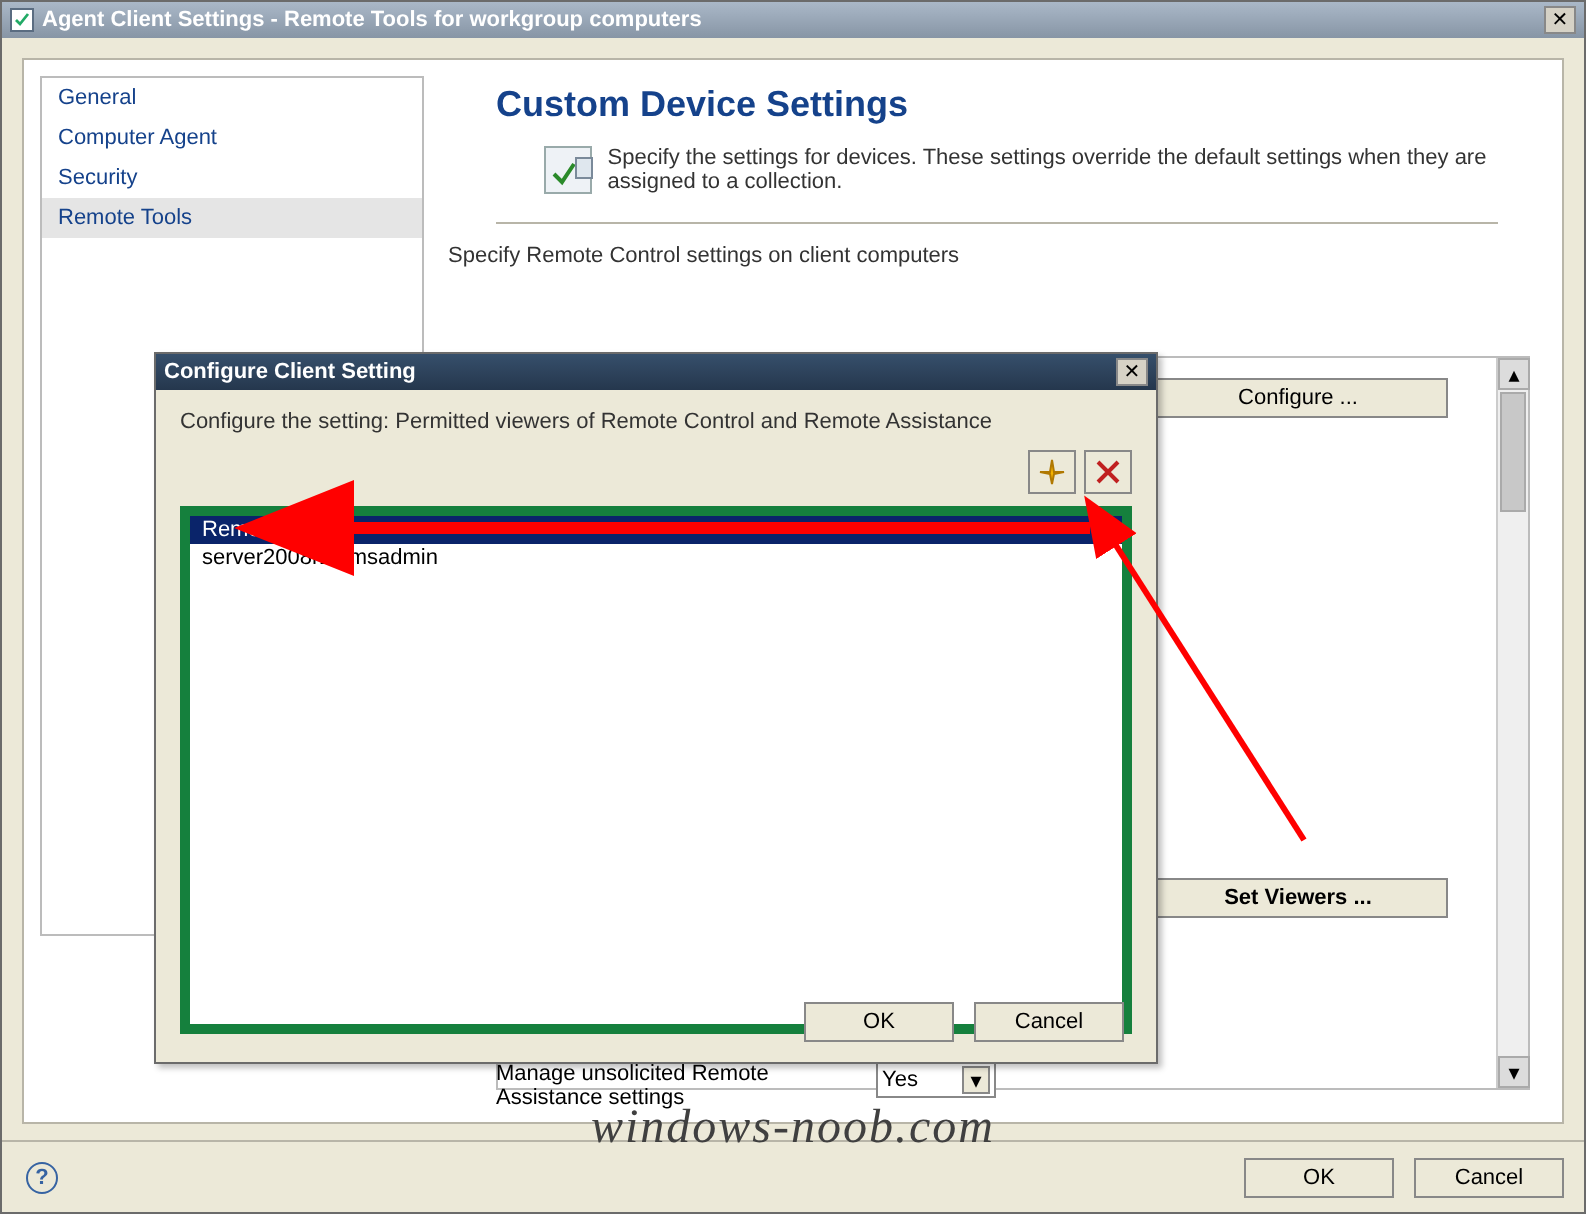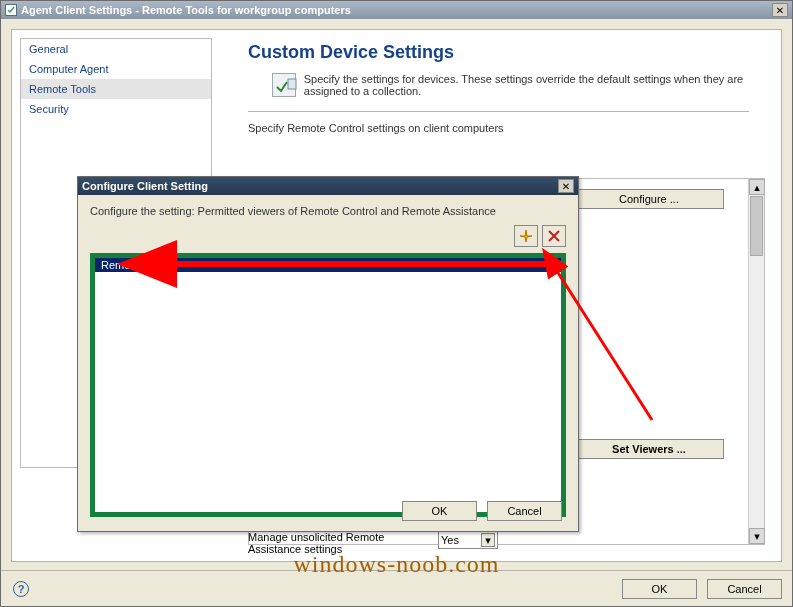--- a/index.html
+++ b/index.html
@@ -19,21 +19,21 @@
   .sidebar .item { padding: 4px 8px; color: #15428b; cursor: default; }
   .sidebar .item.selected { background: #e5e5e5; }
 
   .content { position: absolute; left: 212px; top: 8px; right: 8px; bottom: 8px; }
   .page-title { color: #15428b; font-size: 18px; font-weight: 600; margin: 4px 0 10px 24px; }
   .desc-row { display: flex; align-items: flex-end; margin-left: 24px; padding-left: 24px; }
   .desc-row .badge { width: 28px; height: 24px; border: 1px solid #9aa; background: #eef2f6; margin-right: 8px; position: relative; }
   .desc-row .badge svg { position:absolute; left:2px; top:2px; }
   .desc-row .text { color: #333; }
   .hr { border-top: 1px solid #b8b5a8; margin: 14px 24px 10px 24px; }
-  .section-label { margin-left: 24px; color: #333; }
+  .section-label { color: #333; }
 
   .scroll-pane { position: absolute; left: 24px; right: 8px; top: 140px; bottom: 8px; border: 1px solid #bcbcbc; background: #fff; }
   .scroll-pane .scrollbar { position: absolute; right: 0; top: 0; bottom: 0; width: 16px; background: #efefef; border-left: 1px solid #ccc; }
   .scroll-pane .scrollbar .arrow { width:16px;height:16px; background:#dcdcdc; border:1px solid #aaa; position:absolute; display:flex;align-items:center;justify-content:center; }
   .scroll-pane .scrollbar .arrow.up{top:0;}
   .scroll-pane .scrollbar .arrow.down{bottom:0;}
   .scroll-pane .scrollbar .thumb{position:absolute; top:17px; height:60px; left:1px; right:1px; background:#c8c8c8; border:1px solid #aaa;}
 
   .btn { background: #ece9d8; border: 1px solid #888; padding: 3px 10px; min-width: 75px; text-align: center; display: inline-block; }
   .btn-wide { width: 150px; }
@@ -59,21 +59,21 @@
   .toolbar-row { display:flex; justify-content:flex-end; gap:4px; padding: 4px 12px; }
   .icon-btn { width:24px; height:22px; border:1px solid #888; background:#ece9d8; display:flex; align-items:center; justify-content:center; }
   .list { margin: 2px 12px 0 12px; height: 264px; border:5px solid #15803d; background:#fff; overflow:hidden; }
   .list .row { padding: 1px 6px; }
   .list .row.selected { background:#0a246a; color:#fff; }
   .inner-buttons { position:absolute; right:16px; bottom:10px; display:flex; gap:10px; }
 
   
   .anno { position:absolute; pointer-events:none; }
 
-  .watermark { position:absolute; left:0; right:0; bottom:28px; text-align:center; color:#a16207; font-size:24px; font-family: Georgia, serif; letter-spacing:1px; pointer-events:none;}
+  .watermark { position:absolute; left:0; right:0; bottom:28px; text-align:center; color:#404040; font-size:24px; font-family: Georgia, serif; letter-spacing:1px; pointer-events:none;font-style:italic;}
 </style>
 </head>
 <body>
 
 <div class="outer-dialog">
 
   <div class="titlebar">
     <span class="icon">
       <svg viewBox="0 0 8 8">
           <path d="M1 4 L3 6 L7 1" stroke="#2a6" stroke-width="1.4" fill="none"></path>
@@ -81,22 +81,22 @@
     </span>
     <span class="title">Agent Client Settings - Remote Tools for workgroup computers</span>
     <span class="close">✕</span>
   </div>
 
   <div class="frame">
 
     <div class="sidebar">
       <div class="item">General</div>
       <div class="item">Computer Agent</div>
+      <div class="item">Security</div>
       <div class="item selected">Remote Tools</div>
-      <div class="item">Security</div>
     </div>
 
     <div class="content">
       <div class="page-title">Custom Device Settings</div>
       <div class="desc-row">
         <div class="badge">
           <svg width="24" height="20">
               <path d="M2 11 L6 15 L12 6" stroke="#2a8a2a" stroke-width="2" fill="none"></path>
               <rect x="13" y="3" width="8" height="10" fill="#dfe7ee" stroke="#7a8a9a"></rect>
             </svg>
@@ -159,20 +159,21 @@
         </svg>
     </span>
     <span class="icon-btn">
       <svg width="12" height="12">
           <path d="M1 1 L11 11 M11 1 L1 11" stroke="#c02020" stroke-width="2"></path>
         </svg>
     </span>
   </div>
   <div class="list">
     <div class="row selected">RemoteUser1</div>
+    <div class="row">server2008r2\smsadmin</div>
   </div>
   <div class="inner-buttons">
     <span class="btn">OK</span>
     <span class="btn">Cancel</span>
   </div>
 </div>
 
 <svg class="anno" style="left:0;top:0;" width="793" height="607">
   <defs>
     <marker id="ah" markerWidth="12" markerHeight="12" refX="2" refY="4" orient="auto">

